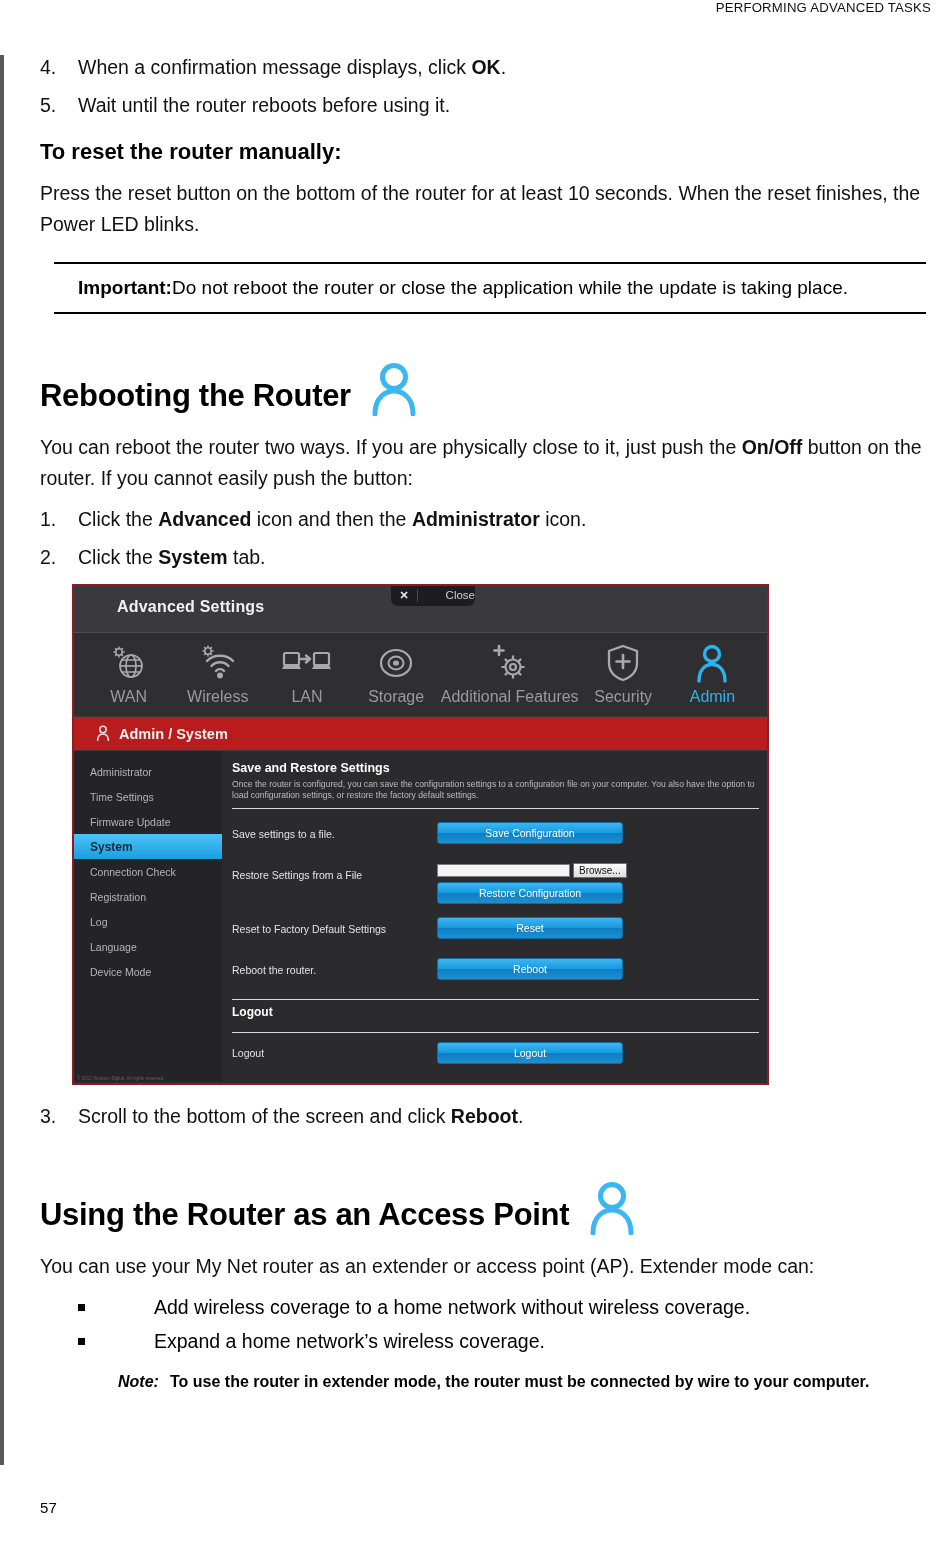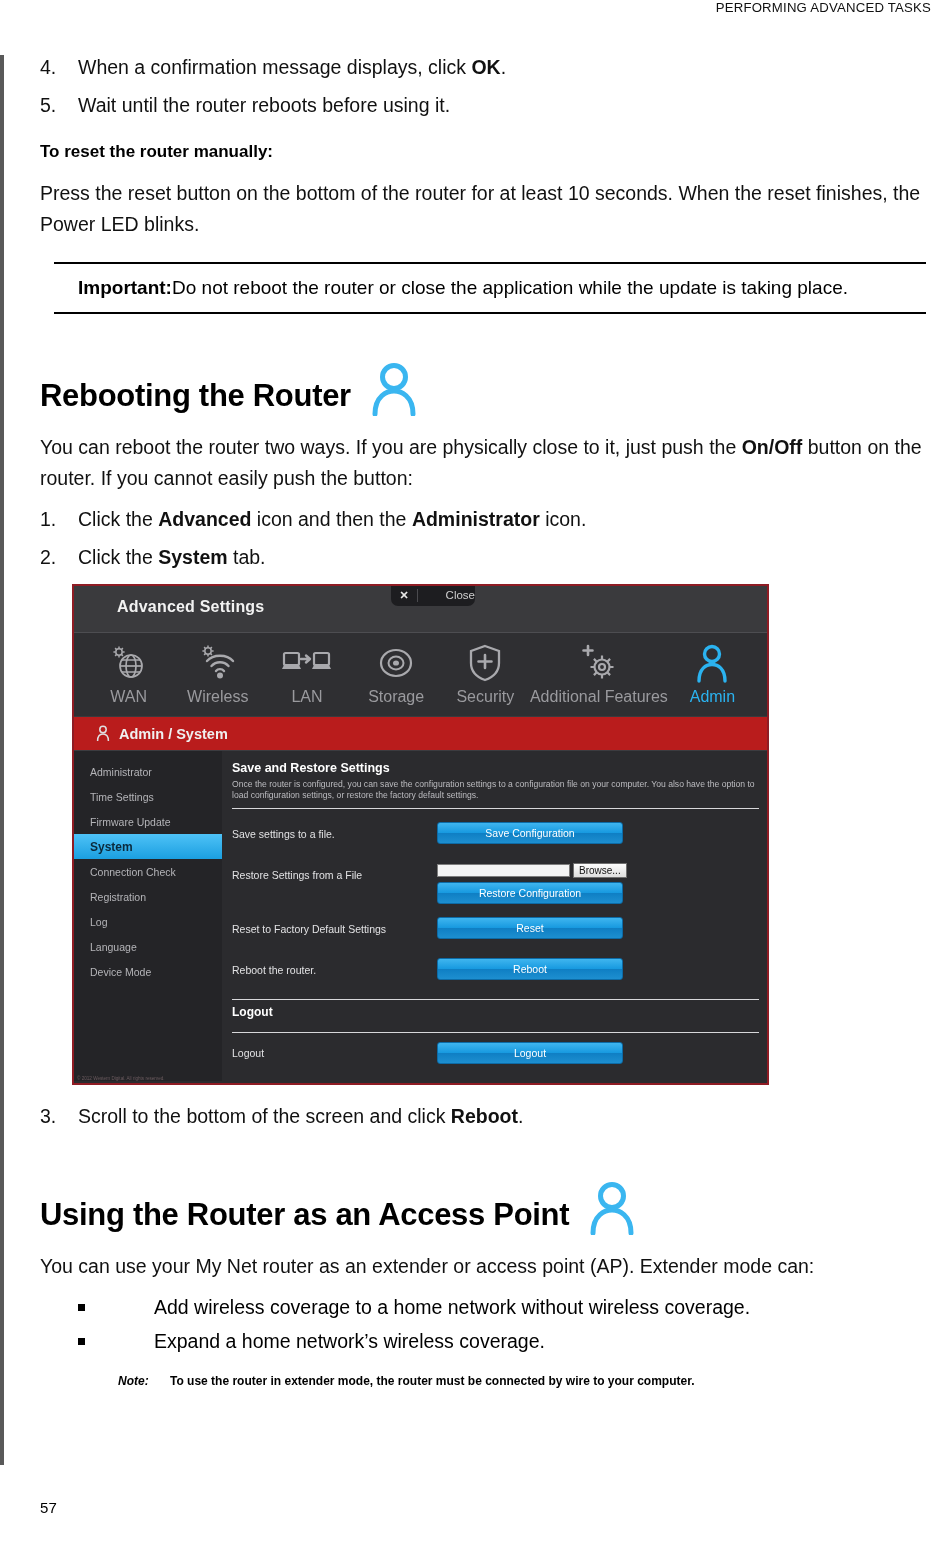--- a/index.html
+++ b/index.html
@@ -47,21 +47,21 @@
   .numitem .num { width: 38px; flex: 0 0 38px; }
   .numitem .txt { flex: 1 1 auto; }
 
   .para {
     font-size: 19.5px;
     line-height: 31px;
     color: #111;
     margin: 0 0 8px 0;
   }
   h3.subhead {
-    font-size: 17px;
+    font-size: 22px;
     line-height: 32px;
     font-weight: bold;
     margin: 14px 0 10px 0;
   }
   b, strong { font-weight: bold; }
 
   
   .important-box {
     margin: 22px 0 0 14px;
     width: 872px;
@@ -111,21 +111,21 @@
   .bullet .sq {
     width: 28px; flex: 0 0 28px;
     display: flex; align-items: center;
   }
   .bullet .sq i {
     display:block; width: 7px; height: 7px; background: #000;
   }
   .note {
     display: flex;
     margin: 10px 0 0 78px;
-    font-size: 12px;
+    font-size: 16px;
     line-height: 27px;
     font-weight: bold;
   }
   .note .lbl { font-style: italic; width: 52px; flex:0 0 52px; }
   .note .bdy { flex: 1 1 auto; max-width: 700px; }
 
   
   .footer {
     position: absolute;
     left: 40px; bottom: 28px; width: 890px;
@@ -411,40 +411,40 @@
             <ellipse cx="19" cy="19" rx="15" ry="13" fill="none" stroke="#a9a9ad" stroke-width="2.2"></ellipse>
             <ellipse cx="19" cy="19" rx="7.5" ry="6.5" fill="none" stroke="#a9a9ad" stroke-width="2"></ellipse>
             <ellipse cx="19" cy="19" rx="3" ry="2.6" fill="#a9a9ad"></ellipse>
           </svg>
         </span>
         <span class="nav-lbl">Storage</span>
       </div>
 
       <div class="nav-item">
         <span class="nav-ico">
-          <svg width="34" height="40" viewBox="0 0 34 40">
-            <path d="M17 3 L31 8 V20 C31 29 24 34.5 17 37 C10 34.5 3 29 3 20 V8 z" fill="none" stroke="#a9a9ad" stroke-width="2.3"></path>
-            <path d="M17 12 v13 M10.5 18.5 h13" stroke="#a9a9ad" stroke-width="2.6" stroke-linecap="round"></path>
-          </svg>
-        </span>
-        <span class="nav-lbl">Security</span>
-      </div>
-
-      <div class="nav-item">
-        <span class="nav-ico">
           <svg width="44" height="42" viewBox="0 0 44 42">
             <g fill="none" stroke="#a9a9ad" stroke-width="2.2">
               <circle cx="25" cy="25" r="7.5"></circle>
               <circle cx="25" cy="25" r="3"></circle>
               <path d="M25 13.5v4M25 32.5v4M13.5 25h4M32.5 25h4M16.9 16.9l2.8 2.8M30.3 30.3l2.8 2.8M33.1 16.9l-2.8 2.8M19.7 30.3l-2.8 2.8"></path>
             </g>
             <path d="M11 4 v9 M6.5 8.5 h9" stroke="#a9a9ad" stroke-width="2.6" stroke-linecap="round"></path>
           </svg>
         </span>
         <span class="nav-lbl">Additional Features</span>
+      </div>
+
+      <div class="nav-item">
+        <span class="nav-ico">
+          <svg width="34" height="40" viewBox="0 0 34 40">
+            <path d="M17 3 L31 8 V20 C31 29 24 34.5 17 37 C10 34.5 3 29 3 20 V8 z" fill="none" stroke="#a9a9ad" stroke-width="2.3"></path>
+            <path d="M17 12 v13 M10.5 18.5 h13" stroke="#a9a9ad" stroke-width="2.6" stroke-linecap="round"></path>
+          </svg>
+        </span>
+        <span class="nav-lbl">Security</span>
       </div>
 
       <div class="nav-item active">
         <span class="nav-ico">
           <svg width="34" height="40" viewBox="0 0 34 40">
             <circle cx="17" cy="11" r="7.5" fill="none" stroke="#2bb3f0" stroke-width="3.4"></circle>
             <path d="M4 38 C4 25.5 11 21.5 17 21.5 C23 21.5 30 25.5 30 38" fill="none" stroke="#2bb3f0" stroke-width="3.4" stroke-linecap="round"></path>
           </svg>
         </span>
         <span class="nav-lbl">Admin</span>

